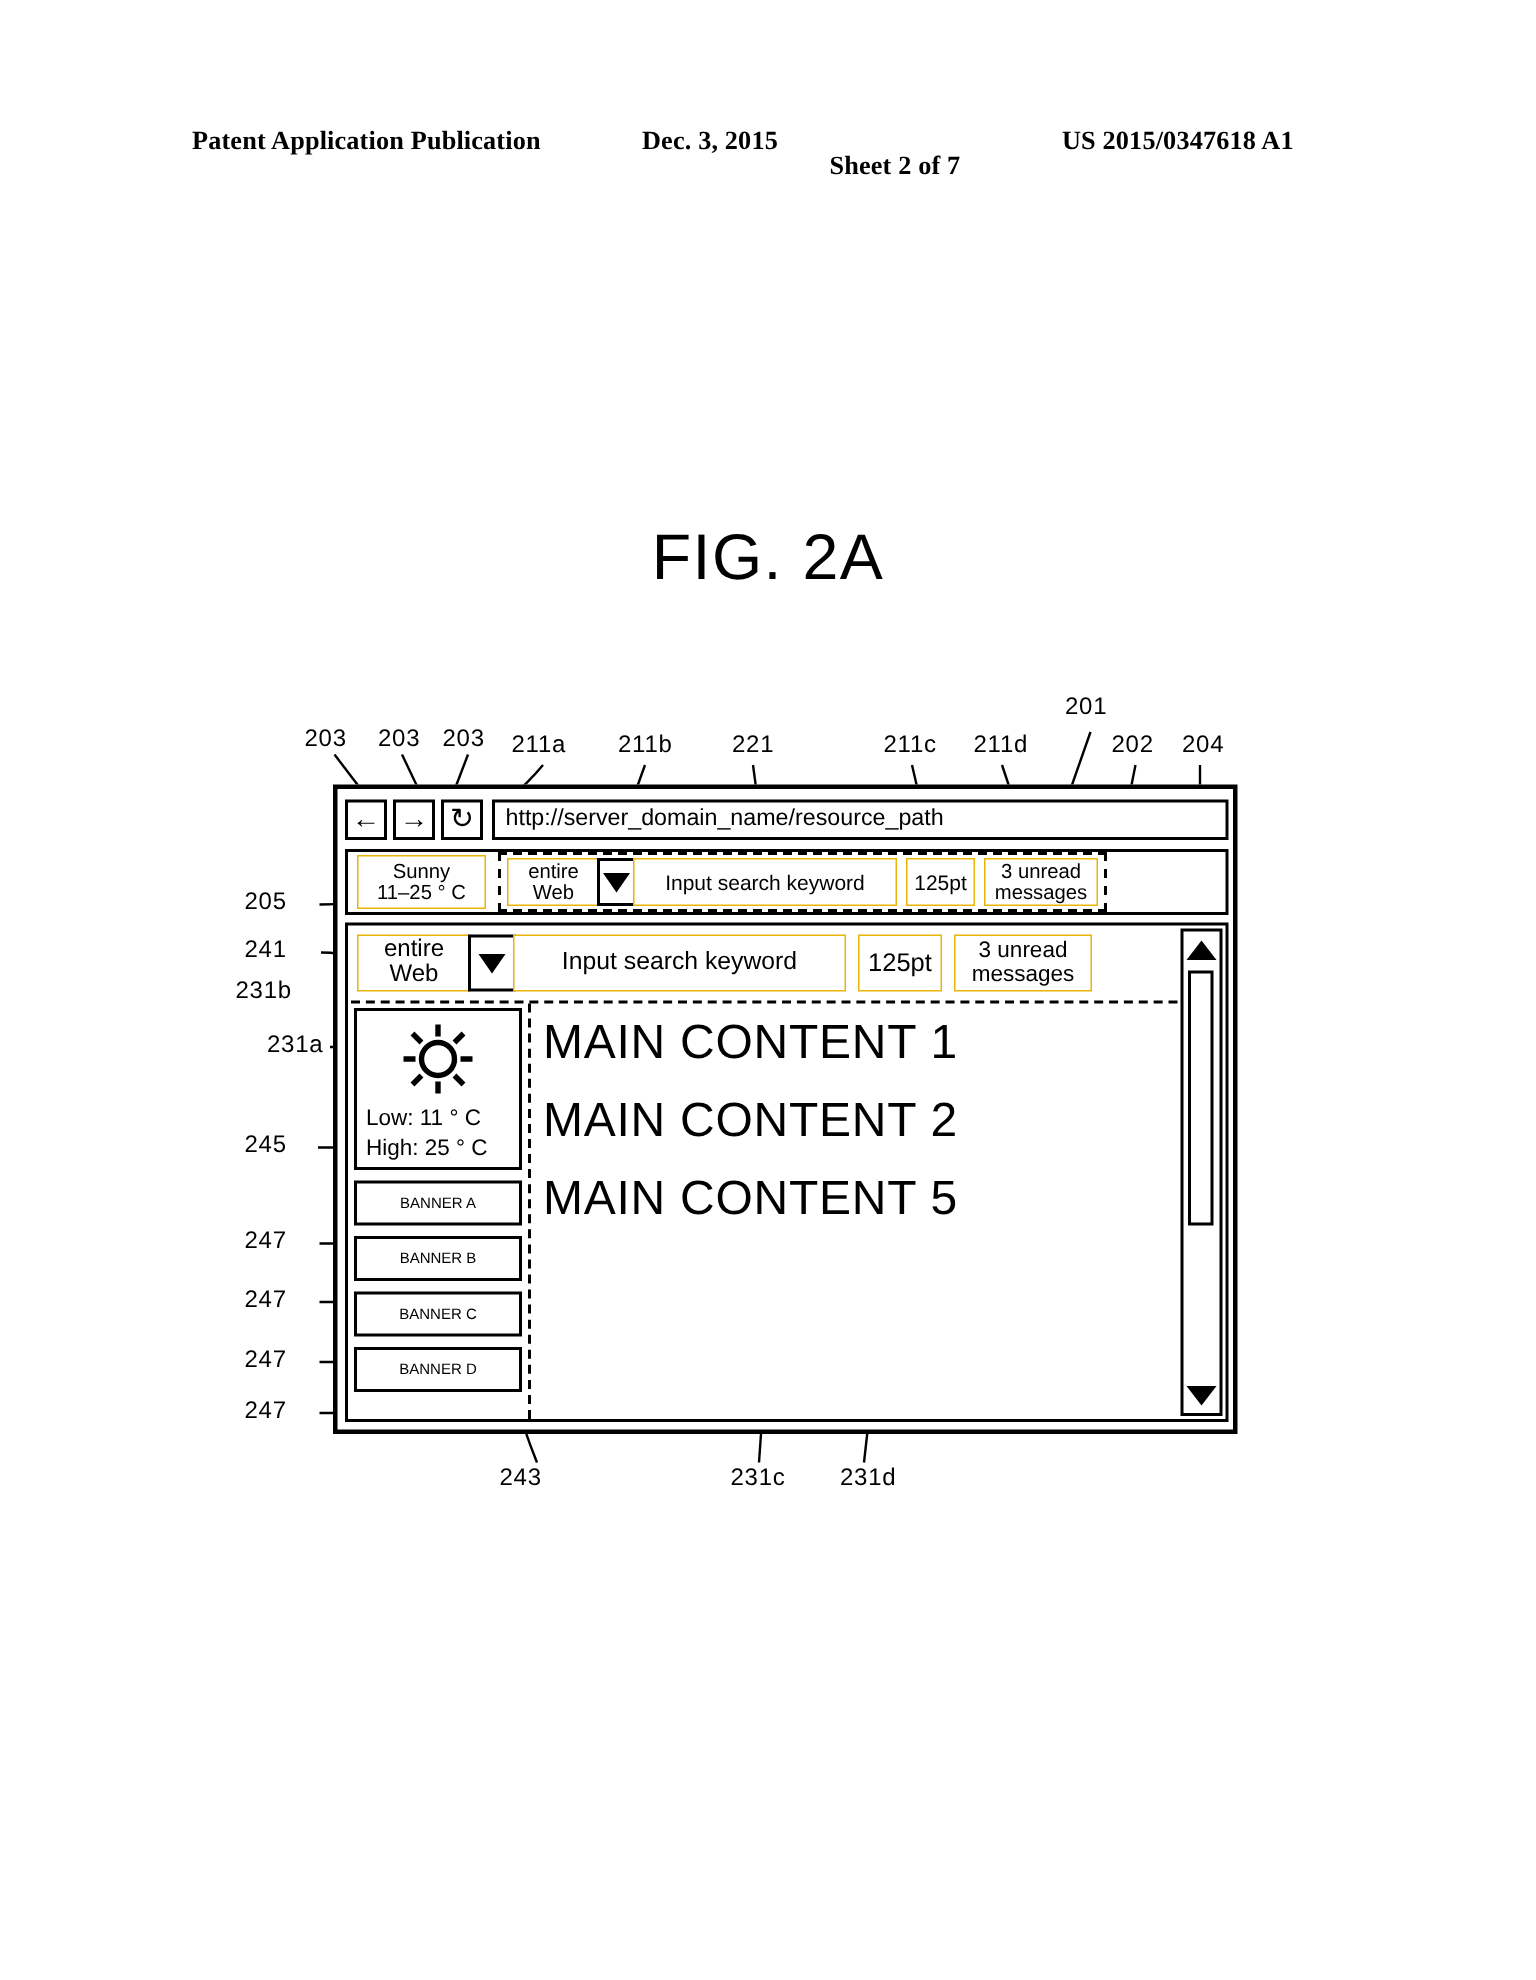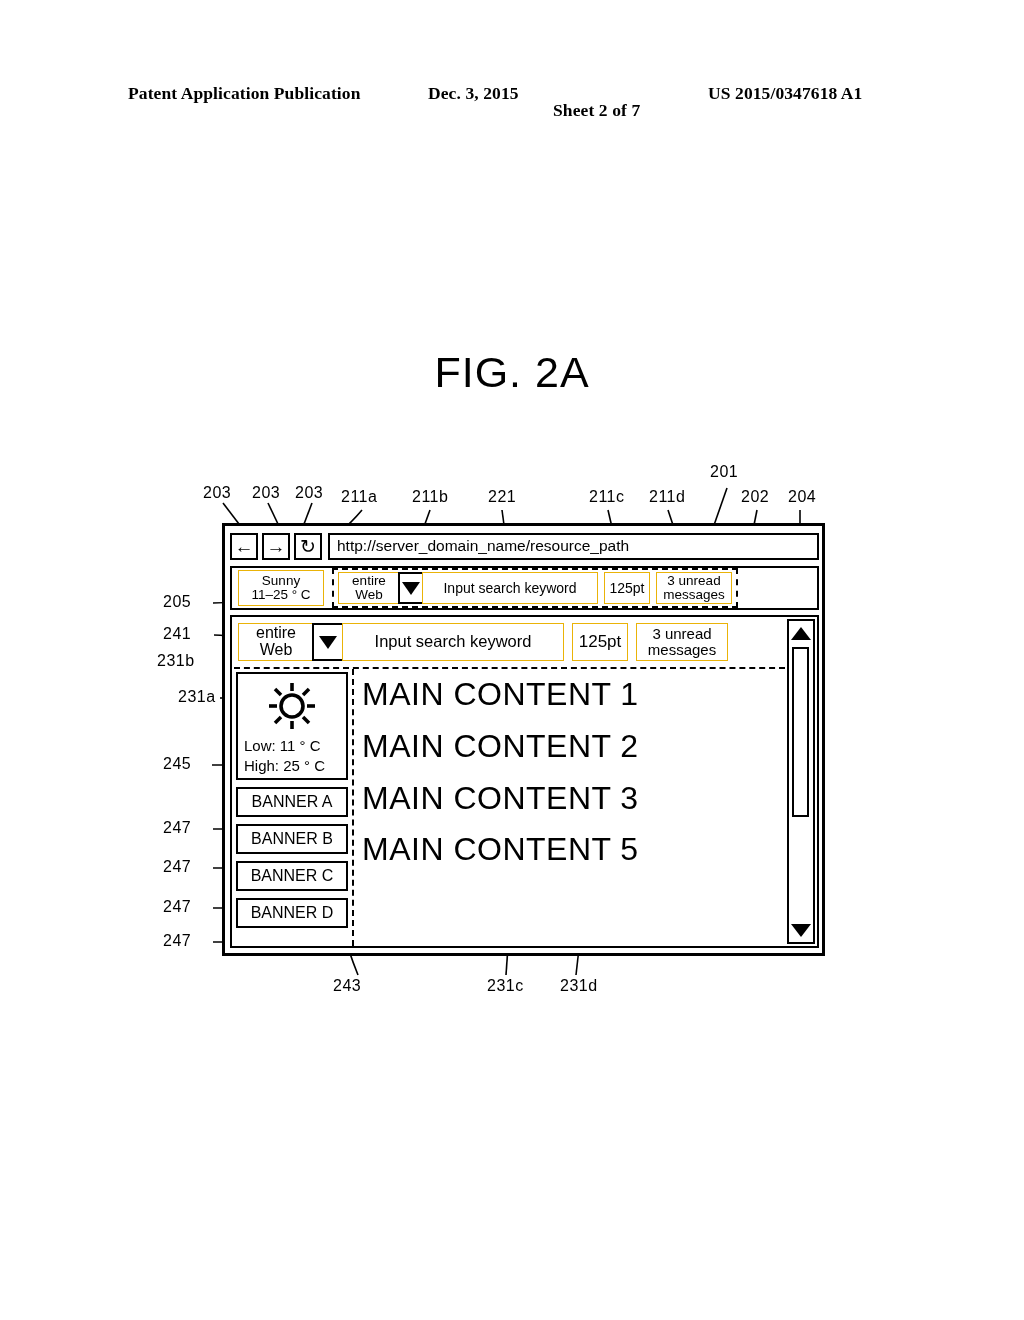--- a/index.html
+++ b/index.html
@@ -250,21 +250,21 @@
   }
   .banner {
     width: 112px;
     height: 30px;
     border: 2px solid #000;
     box-sizing: border-box;
     background: #fff;
     display: flex;
     align-items: center;
     justify-content: center;
-    font-size: 16px;
+    font-size: 10px;
     margin-top: 7px;
   }
 
   
   #main-content {
     position: absolute;
     left: 130px;
     top: 52px;
     width: 420px;
   }
@@ -492,21 +492,20 @@
         <span>BANNER C</span>
       </div>
       <div class="banner">
         <span>BANNER D</span>
       </div>
     </div>
 
     <div id="main-content">
       <div class="content-line">MAIN CONTENT 1</div>
       <div class="content-line">MAIN CONTENT 2</div>
-      <div class="content-line">MAIN CONTENT 3</div>
       <div class="content-line">MAIN CONTENT 5</div>
     </div>
 
     <div id="scrollbar">
       <div class="sb-arrow">
         <span class="sb-up-glyph"></span>
       </div>
       <div id="sb-track">
         <div id="sb-thumb"></div>
       </div>

